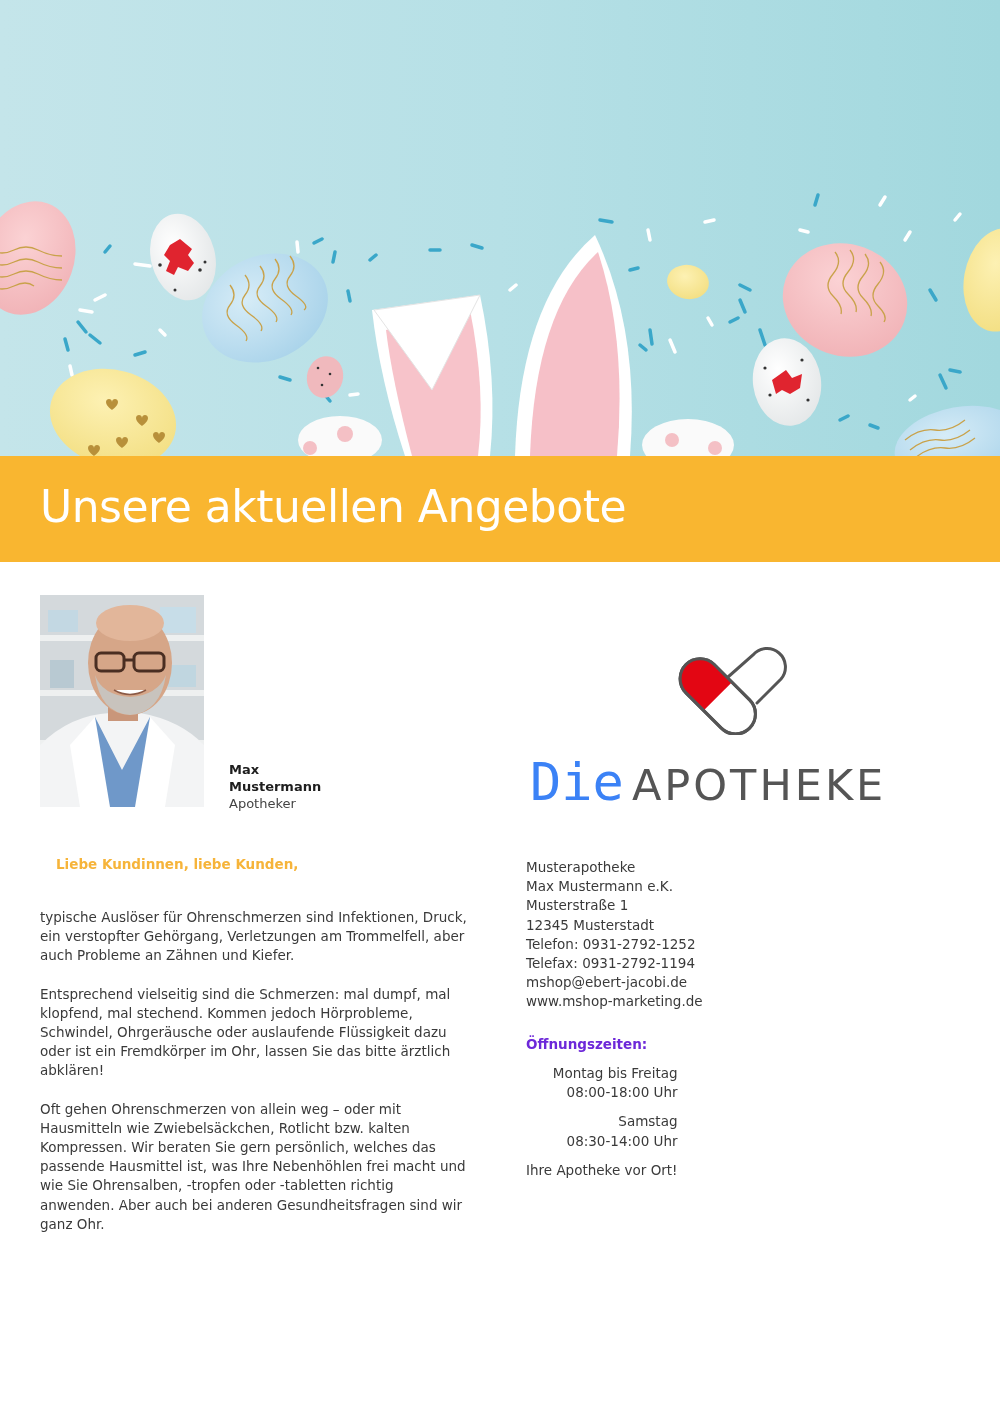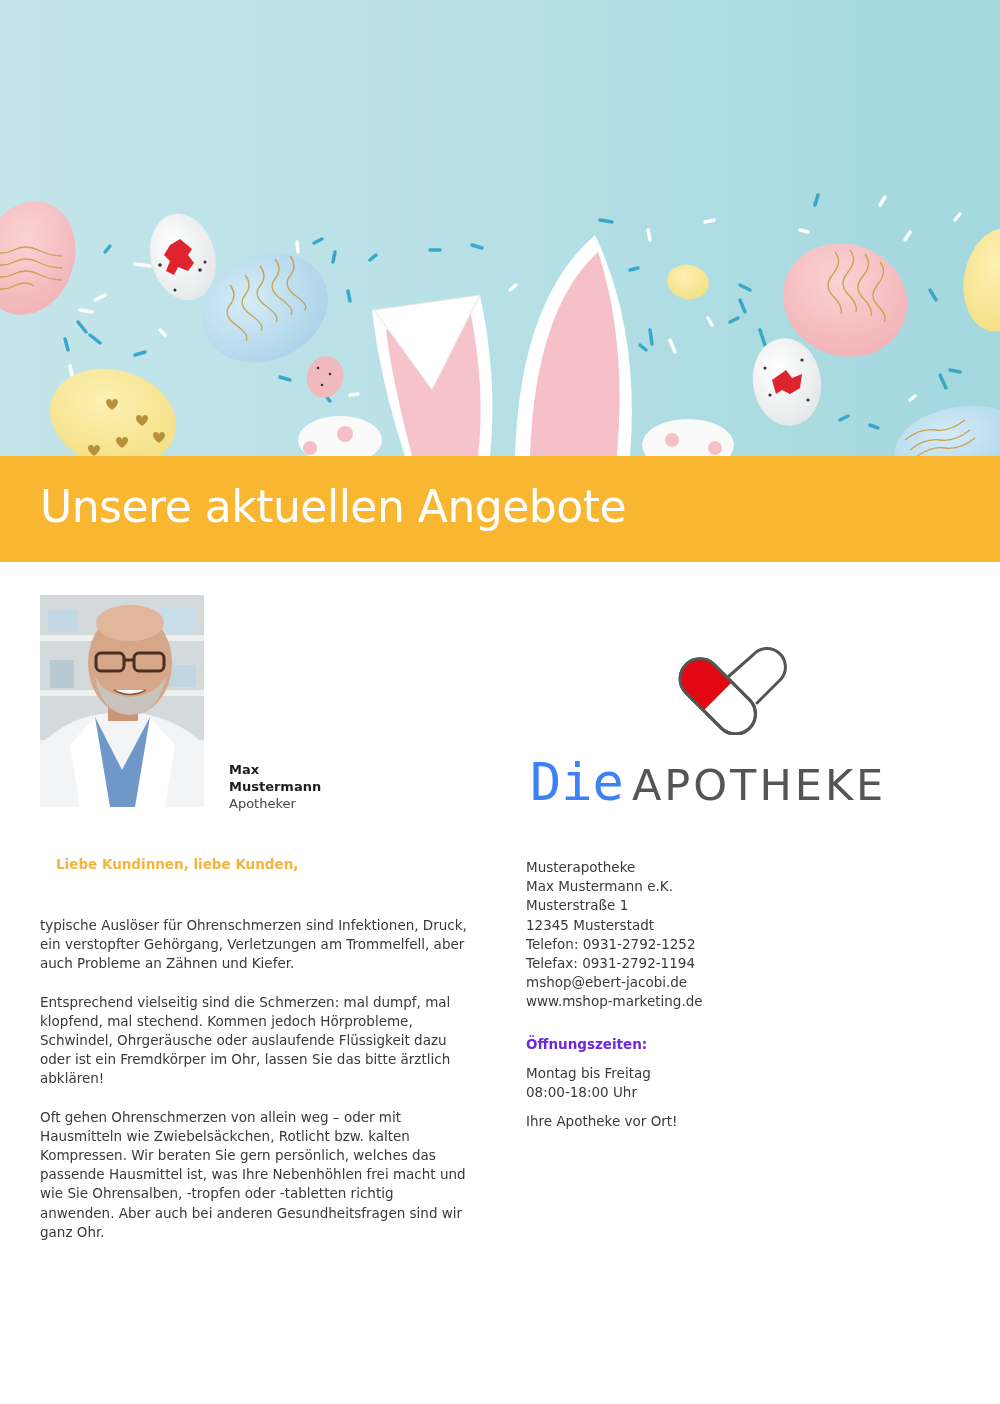--- a/index.html
+++ b/index.html
@@ -23,28 +23,28 @@
 
   
   .logo-mark { position: absolute; left: 665px; top: 645px; }
   .logo-word { position: absolute; left: 530px; top: 752px; white-space: nowrap; }
   .logo-die { font-family: "DejaVu Sans Mono", monospace; font-size: 52px; color: #3b82f6; letter-spacing: 0px; }
   .logo-apo { font-family: "DejaVu Sans", sans-serif; font-size: 43px; color: #555555; letter-spacing: 3px; margin-left: 8px; }
 
   
   .greeting { position: absolute; left: 56px; top: 856px; font-size: 13.5px; font-weight: bold; color: #f6b43a; }
   .letter { position: absolute; left: 40px; top: 900px; width: 430px; font-size: 13.5px; line-height: 19.2px; color: #3a3a3a; }
-  .letter p { margin: 16px 0 19px 0; }
+  .letter p { margin: 8px 0 19px 0; }
 
   
   .contact { position: absolute; left: 526px; top: 858px; font-size: 13.5px; line-height: 19.2px; color: #3a3a3a; }
   .contact div { white-space: nowrap; }
   .hours-title { position: absolute; left: 526px; top: 1036px; font-size: 13.5px; font-weight: bold; color: #6d28d9; }
   .hours { position: absolute; left: 526px; top: 1064px; font-size: 13.5px; line-height: 19.2px; color: #3a3a3a; }
-  .hours .blk { margin-bottom: 10px; }
+  .hours .blk { margin-bottom: 10px; text-align: right; }
 </style>
 </head>
 <body>
 
 <div class="hero">
   <svg width="1000" height="456" viewBox="0 0 1000 456">
     <defs>
       <radialGradient id="pinkEgg" cx="0.4" cy="0.35" r="0.7">
         <stop offset="0" stop-color="#fbd2d4"></stop>
           <stop offset="1" stop-color="#f1b3b7"></stop>
@@ -267,14 +267,18 @@
   <div>mshop@ebert-jacobi.de</div>
   <div>www.mshop-marketing.de</div>
 </div>
 
 <div class="hours-title">Öffnungszeiten:</div>
 <div class="hours">
   <div class="blk">
     <div>Montag bis Freitag</div>
     <div>08:00-18:00 Uhr</div>
   </div>
+  <div class="blk">
+    <div>Samstag</div>
+    <div>08:30-14:00 Uhr</div>
+  </div>
   <div>Ihre Apotheke vor Ort!</div>
 </div>
 
 </body></html>

